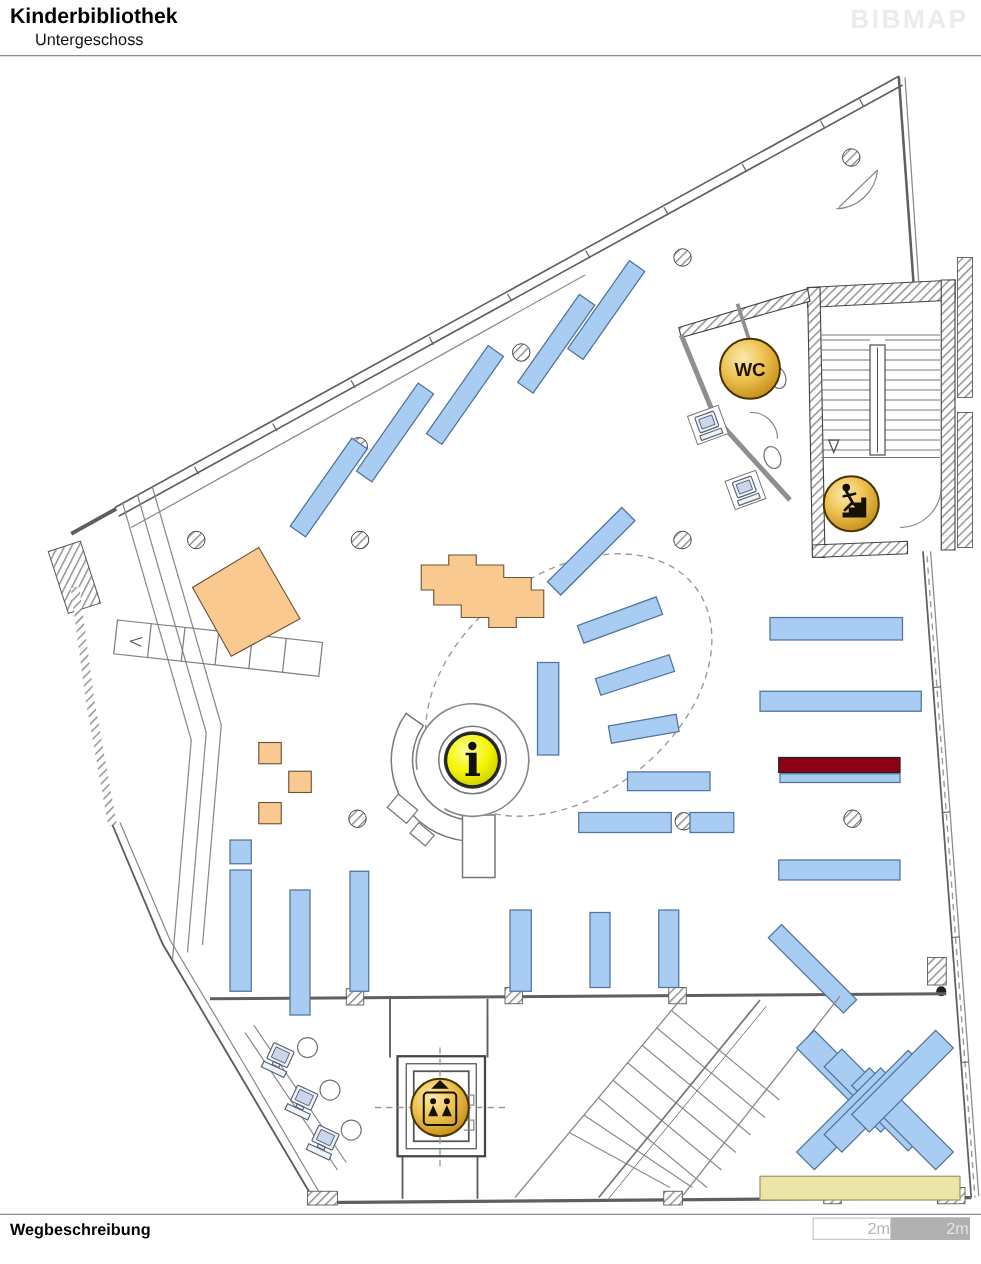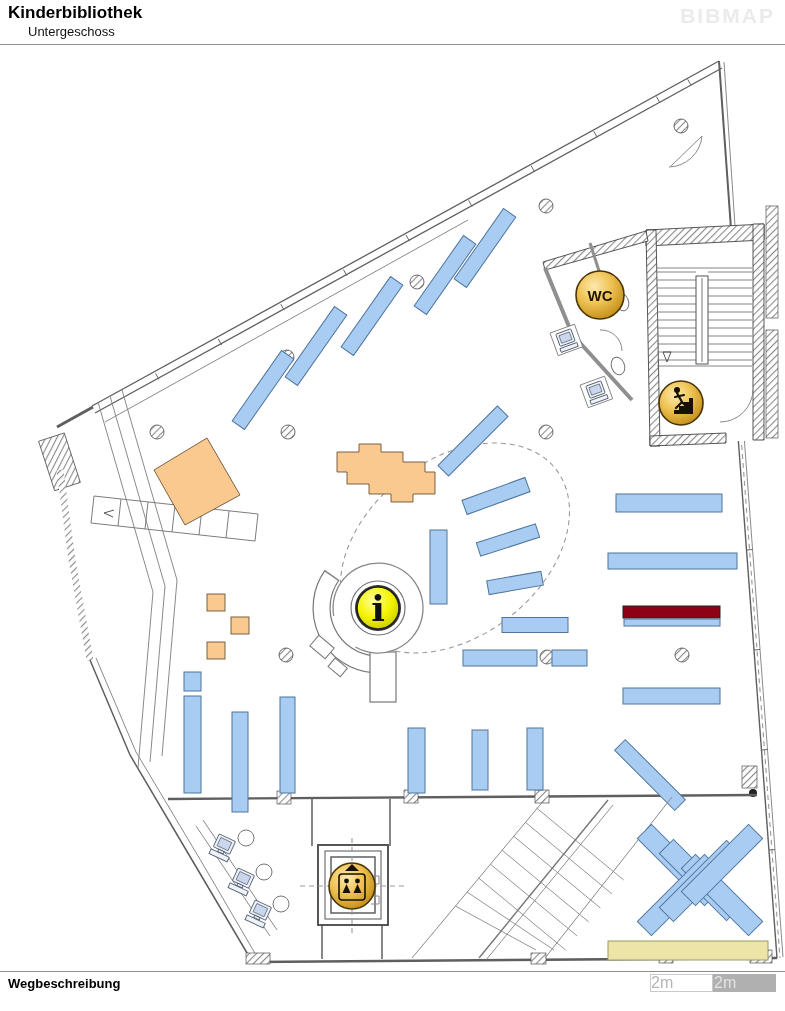--- a/index.html
+++ b/index.html
@@ -5,21 +5,21 @@
   html,body{margin:0;padding:0;background:#fff;}
   body{width:785px;height:1011px;position:relative;font-family:"Liberation Sans",sans-serif;overflow:hidden;}
   
   .hdr{position:absolute;top:0;left:0;width:785px;height:44px;background:#fff;border-bottom:1px solid #8c8c8c;z-index:5;}
   .hdr .title{position:absolute;left:8px;top:3px;font-size:17px;font-weight:bold;color:#000000;}
   .hdr .subtitle{position:absolute;left:9px;top:24px;font-size:13px;color:#111;margin-left:19px;}
   .hdr .logo{position:absolute;right:10px;top:4px;font-size:21px;font-weight:bold;color:#ebebeb;letter-spacing:2px;}
   .ftr{position:absolute;top:971px;left:0;width:785px;height:40px;background:#fff;border-top:1px solid #8c8c8c;z-index:5;}
   .ftr .label{position:absolute;left:8px;top:4px;font-size:13px;font-weight:bold;color:#000;}
   .scalebar{position:absolute;right:9px;top:2px;display:flex;}
-  .scalebar .seg{width:61px;height:16px;font-size:16px;text-align:left;line-height:16px;}
+  .scalebar .seg{width:61px;height:16px;font-size:13px;text-align:right;line-height:16px;}
   .scalebar .seg.light{background:#fff;border:1px solid #c9c9c9;color:#b5b5b5;}
   .scalebar .seg.dark{background:var(--scale-bg);border:1px solid var(--scale-bg);color:#e3e3e3;}
   
   svg{position:absolute;top:0;left:0;}
   .shelf{fill:var(--shelf);stroke:var(--shelf-stroke);stroke-width:1;}
   .shelf-hl{fill:var(--highlight);stroke:#222;stroke-width:1;}
   .furn{fill:var(--furniture);stroke:#6b5436;stroke-width:0.9;}
   .bench{fill:var(--bench);stroke:#9a9a6a;stroke-width:1;}
   .wall{stroke:var(--wall);fill:none;}
   .thin{stroke:#8a8a8a;fill:none;stroke-width:1;}

